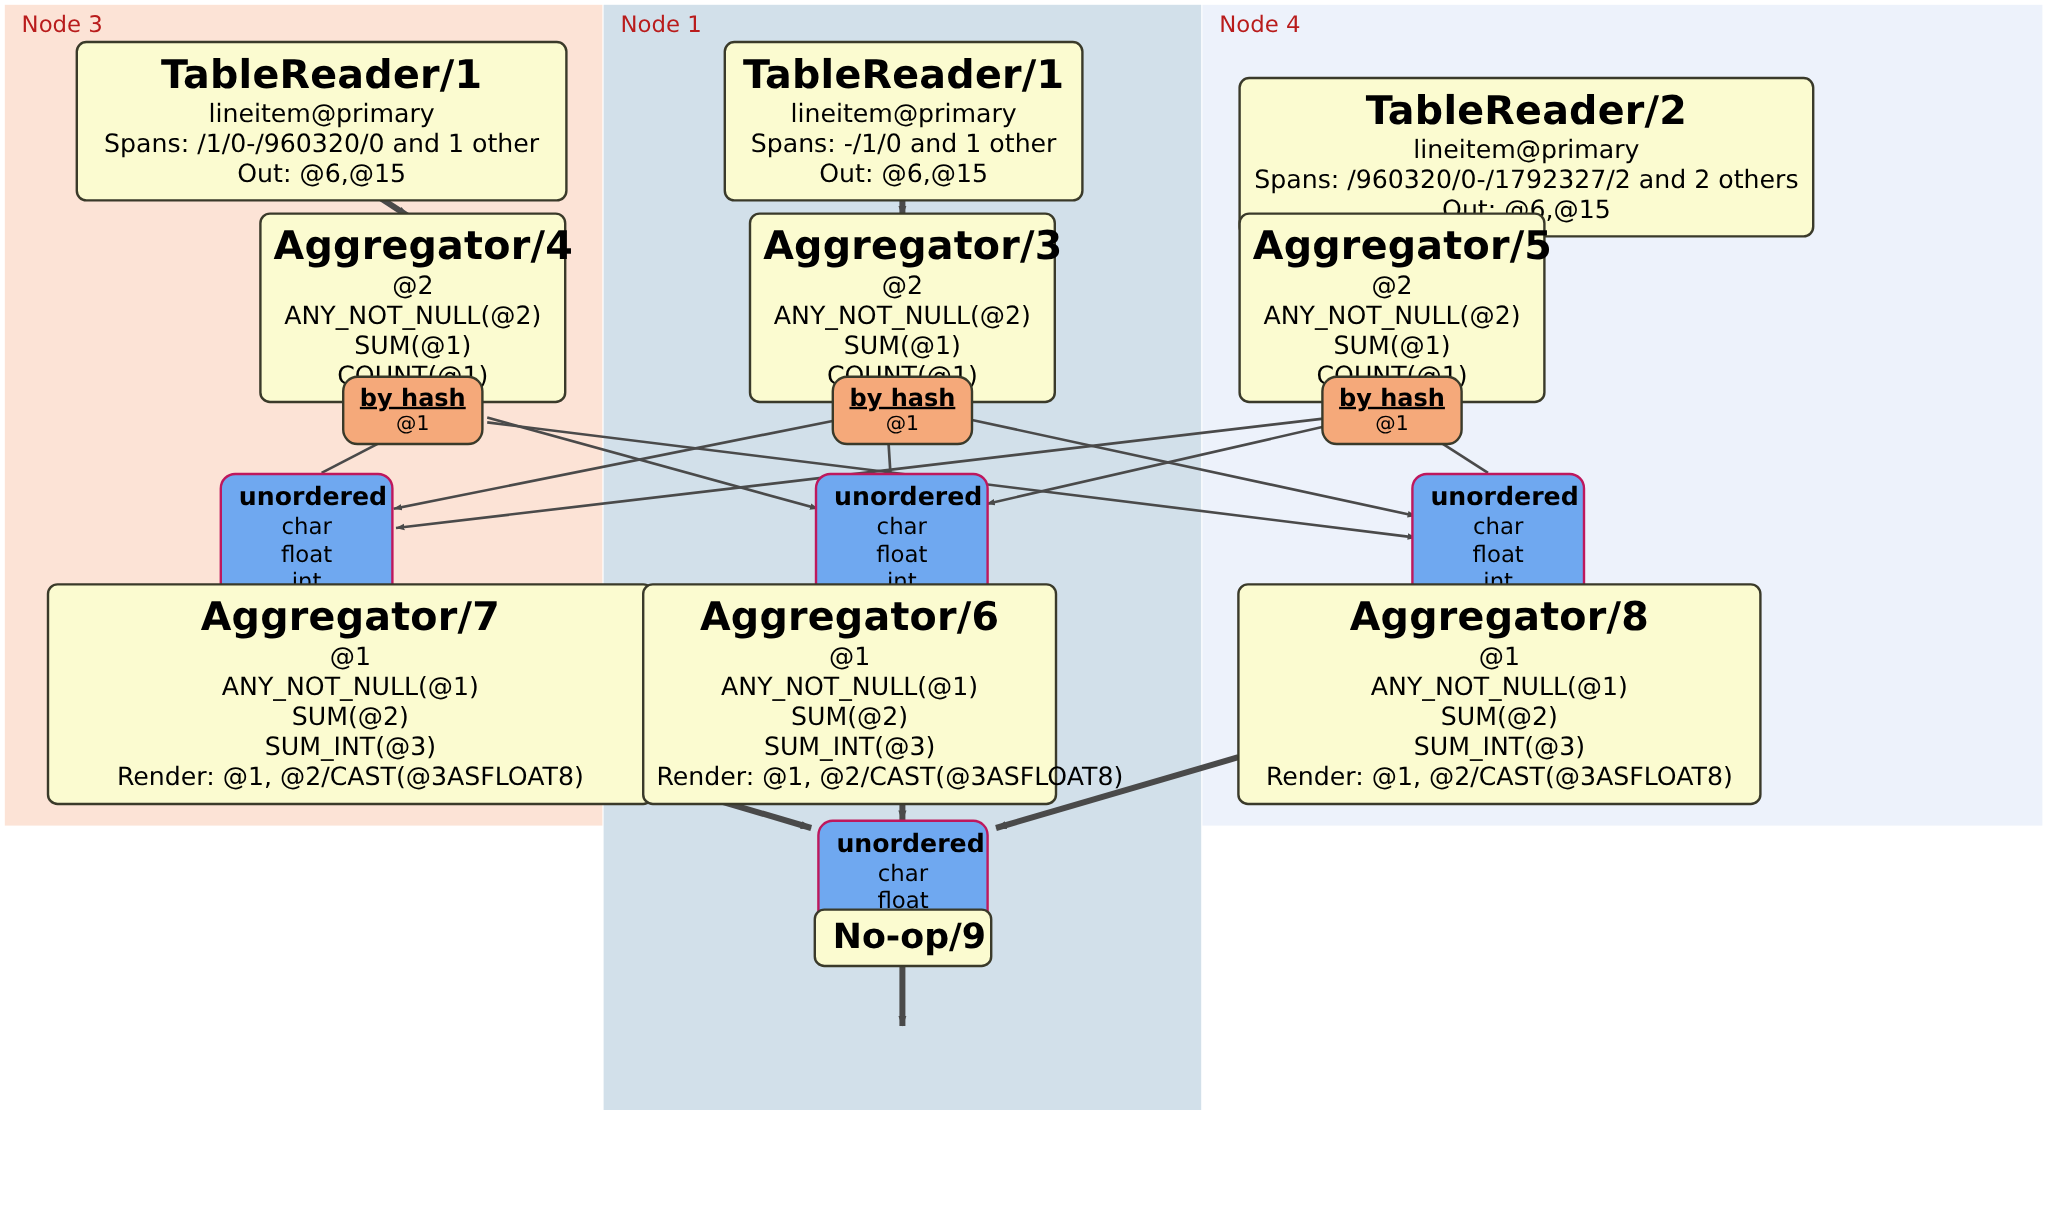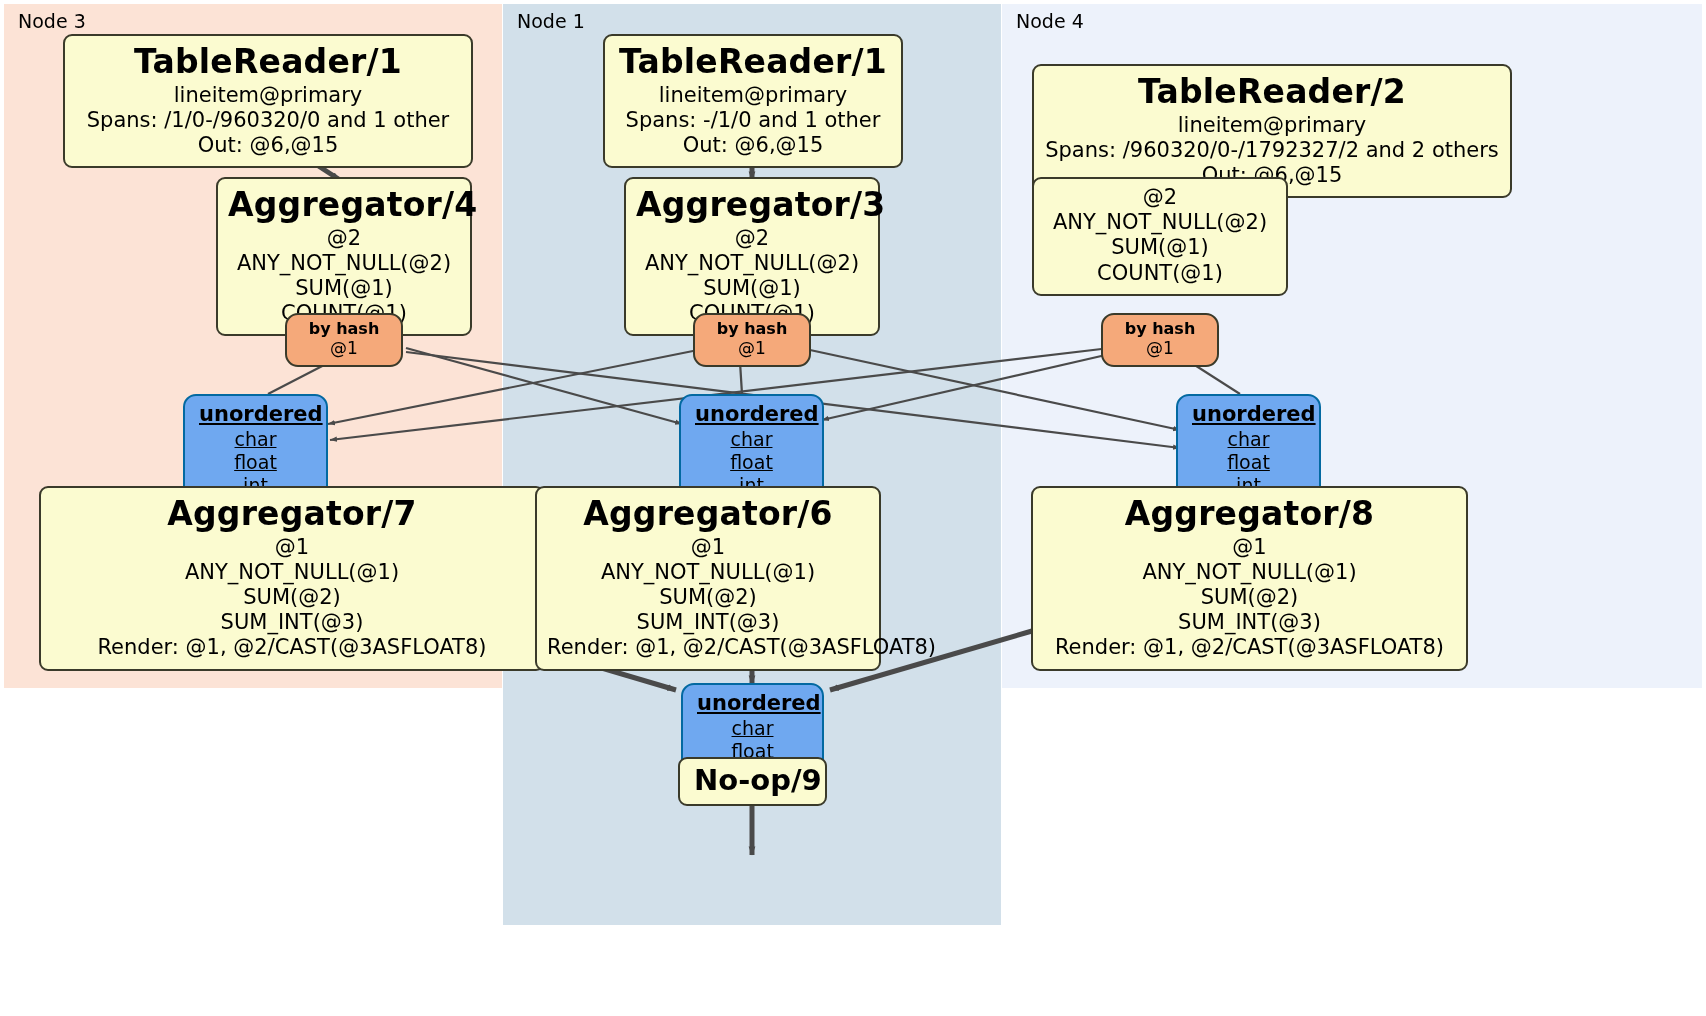--- a/index.html
+++ b/index.html
@@ -21,21 +21,21 @@
   
   .panel {
     position: absolute;
     box-sizing: border-box;
   }
   .panel-label {
     position: absolute;
     left: 14px;
     top: 6px;
     font-size: 19px;
-    color: #000000;
+    color: #b91c1c;
     white-space: nowrap;
   }
   #panel-node3 { left: 4px;    top: 4px;  width: 498px; height: 684px; background: #fce3d6; }
   #panel-node1 { left: 503px;  top: 4px;  width: 498px; height: 921px; background: #d2e0ea; }
   #panel-node2 { left: 1002px; top: 4px;  width: 700px; height: 684px; background: #edf2fb; }
 
   
   #edges {
     position: absolute;
     left: 0; top: 0;
@@ -67,29 +67,28 @@
   }
   .proc .ln { white-space: nowrap; }
 
   .router {
     background: #f5a97a;
     border: 2px solid #3a3a2a;
     border-radius: 13px;
     padding: 4px 12px 6px 12px;
     font-size: 17px;
   }
-  .router .title { font-weight: bold; font-size: 16px; }
+  .router .title { font-weight: bold; font-size: 20px; text-decoration: underline; }
 
   .sync {
     background: #6fa8f0;
-    border: 2px solid #0369a1;
+    border: 2px solid #be185d;
     border-radius: 13px;
     padding: 6px 14px 8px 14px;
     font-size: 19px;
-    text-decoration: underline;
   }
   .sync .title { font-weight: bold; font-size: 21px; padding-bottom: 1px; }
 
   .noop, .response {
     background: #fbfbd0;
     border: 2px solid #3a3a2a;
     border-radius: 9px;
     padding: 4px 14px 6px 14px;
   }
   .noop .title, .response .title {
@@ -182,20 +181,21 @@
 
   <div class="box proc" id="agg3" style="left:624px; top:177px; width:256px;">
     <div class="title">Aggregator/3</div>
     <div class="ln">@2</div>
     <div class="ln">ANY_NOT_NULL(@2)</div>
     <div class="ln">SUM(@1)</div>
     <div class="ln">COUNT(@1)</div>
   </div>
 
   <div class="box proc" id="agg5" style="left:1032px; top:177px; width:256px;">
+    <div class="title">Aggregator/5</div>
     <div class="ln">@2</div>
     <div class="ln">ANY_NOT_NULL(@2)</div>
     <div class="ln">SUM(@1)</div>
     <div class="ln">COUNT(@1)</div>
   </div>
 
   <div class="box router" id="r-left" style="left:285px; top:313px; width:118px;">
     <div class="title">by hash</div>
     <div class="ln">@1</div>
   </div>

